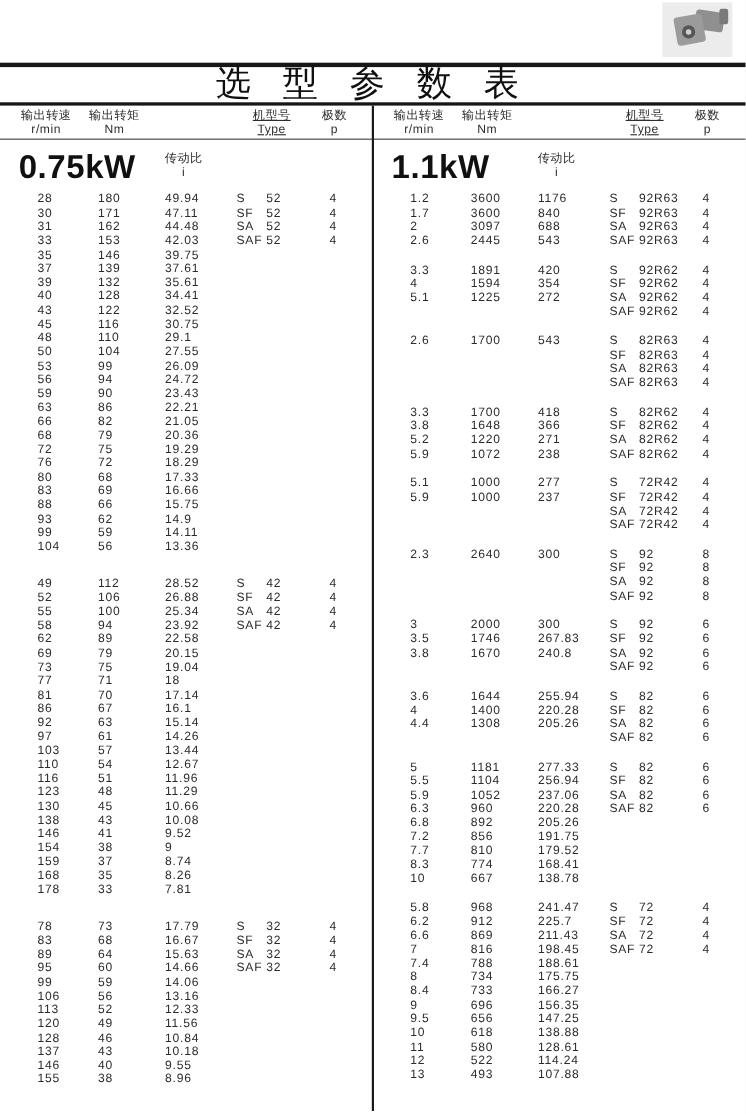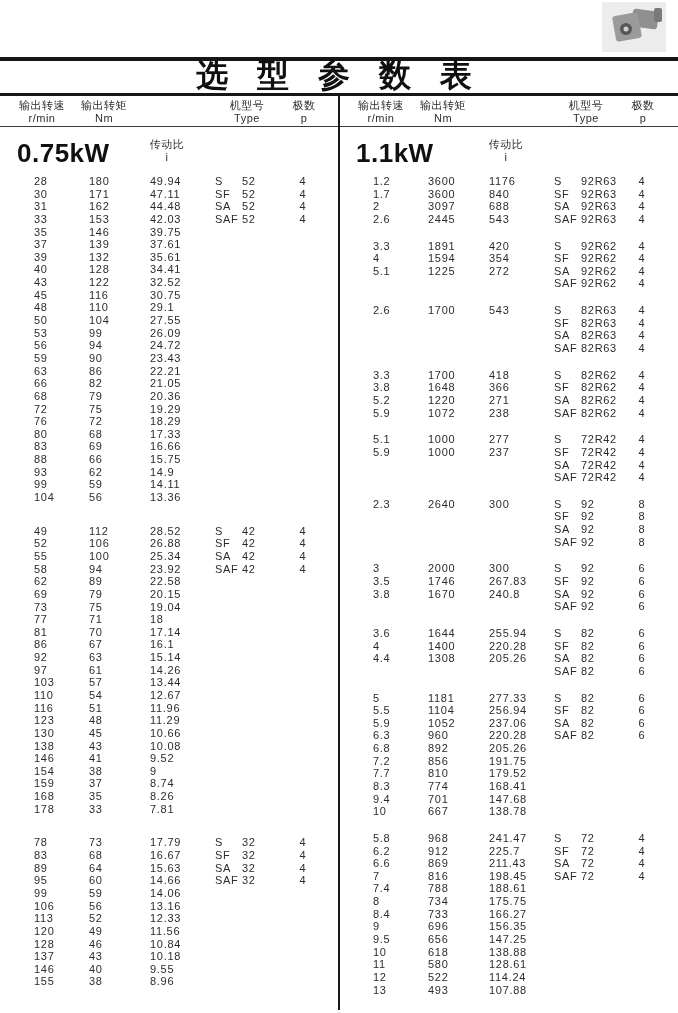--- a/index.html
+++ b/index.html
@@ -9,42 +9,42 @@
     margin:0 auto;
   }
   .rule{position:absolute;left:0;width:678px;background:#161616;}
   .rule-top{top:57px;height:4px;}
   .rule-title{top:93px;height:3px;}
   .rule-header{top:126px;height:1px;background:#3c3c3c;}
   .vdiv{position:absolute;left:338px;top:96px;width:2px;height:914px;background:#1a1a1a;}
 
   .title{
     position:absolute;top:58px;left:0;width:678px;text-align:center;
-    font-size:32px;font-weight:bold;letter-spacing:10px;color:#101010;line-height:34px;
+    font-size:32px;font-weight:normal;letter-spacing:10px;color:#101010;line-height:34px;
   }
 
   .logo{position:absolute;top:2px;right:12px;width:64px;height:50px;}
 
   .thead{position:absolute;top:99px;left:0;width:620px;height:27px;font-size:11px;color:#2e2e2e;}
   .thead .half{position:absolute;top:0;width:339px;height:27px;}
   .thead .half.h-left{left:0;}
   .thead .half.h-right{left:339px;}
   .hcell{position:absolute;top:0;text-align:center;}
   .hcell span{display:block;line-height:13px;letter-spacing:0.5px;}
   .hc-speed{left:7px;width:70px;}
   .hc-torque{left:69px;width:70px;}
   .hc-ratio{left:132px;width:70px;margin-top:39px;}
-  .hc-type{left:212px;width:70px;}
+  .hc-type{left:212px;width:70px;text-decoration:underline;}
   .hc-poles{left:274px;width:60px;text-align:center;}
 
   .half-col{position:absolute;top:139px;width:339px;}
   .half-col.s-left{left:0;}
   .half-col.s-right{left:339px;}
   .power{
-    margin:0 0 0 17px;font-size:26px;font-weight:bold;letter-spacing:0.5px;
+    margin:0 0 0 17px;font-size:30px;font-weight:bold;letter-spacing:0.5px;
     color:#101010;line-height:28px;height:30px;
   }
   .rows{margin-top:6px;}
   .block{margin-bottom:14px;}
   .s-left .block{margin-bottom:21px;}
   .row{position:relative;height:12.65px;font-size:11px;line-height:12.65px;letter-spacing:0.7px;}
   .cell{position:absolute;top:0;white-space:nowrap;color:#2b2b2b;}
   .c-speed{left:34px;}
   .c-torque{left:89px;}
   .c-ratio{left:150px;}
@@ -766,25 +766,20 @@
             <span class="cell c-speed">7.7</span>
             <span class="cell c-torque">810</span>
             <span class="cell c-ratio">179.52</span>
           </div>
           <div class="row">
             <span class="cell c-speed">8.3</span>
             <span class="cell c-torque">774</span>
             <span class="cell c-ratio">168.41</span>
           </div>
           <div class="row">
-            <span class="cell c-speed">9.4</span>
-            <span class="cell c-torque">701</span>
-            <span class="cell c-ratio">147.68</span>
-          </div>
-          <div class="row">
             <span class="cell c-speed">10</span>
             <span class="cell c-torque">667</span>
             <span class="cell c-ratio">138.78</span>
           </div>
         </div>
         <div class="block">
           <div class="row">
             <span class="cell c-speed">5.8</span>
             <span class="cell c-torque">968</span>
             <span class="cell c-ratio">241.47</span>

